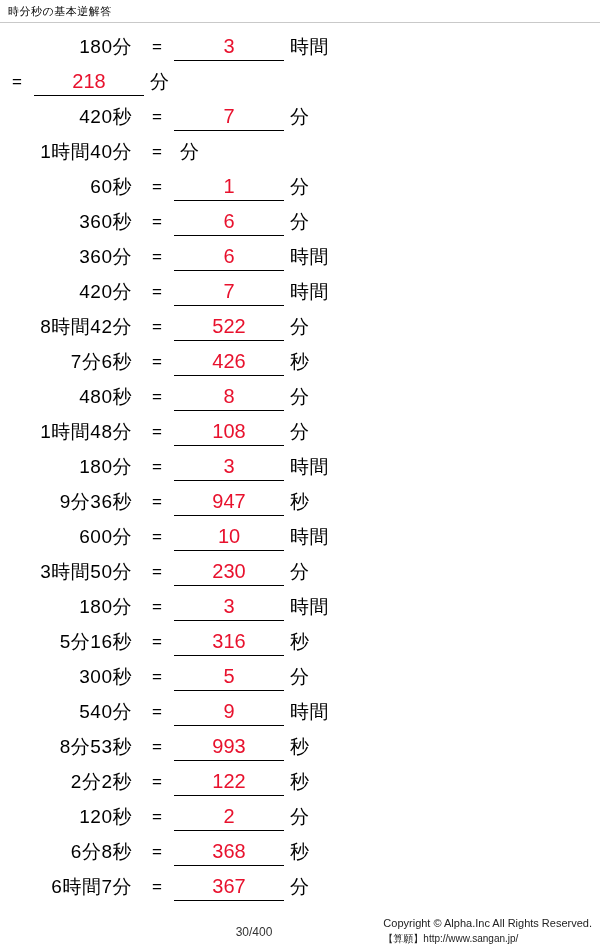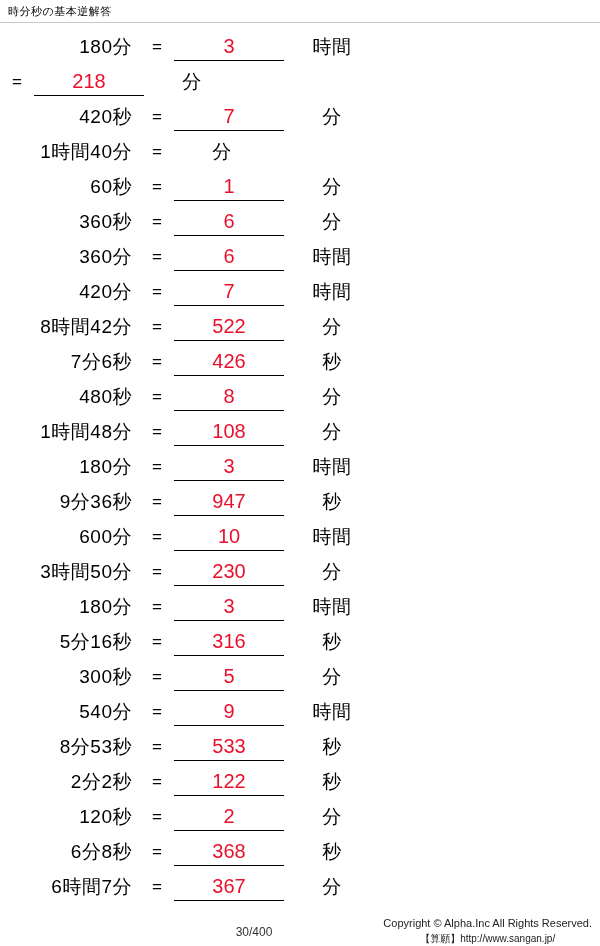--- a/index.html
+++ b/index.html
@@ -74,41 +74,40 @@
     text-align: center;
     font-size: 20px;
     line-height: 26px;
     color: #e8112d;
     border-bottom: 1.5px solid #000;
     box-sizing: border-box;
     padding-bottom: 1px;
   }
   .unit-cell {
     width: 90px;
-    text-align: center;
     font-size: 19px;
     line-height: 28px;
     letter-spacing: 0.5px;
     box-sizing: border-box;
     padding-left: 6px;
   }
   .page-number {
     position: absolute;
     left: 0;
     width: 508px;
     top: 925px;
     text-align: center;
     font-size: 12px;
     color: #333;
   }
   .footer {
     position: absolute;
     right: 8px;
     top: 916px;
-    text-align: center;
+    text-align: left;
     font-size: 11px;
     color: #222;
     line-height: 15px;
   }
   .footer .line2 {
     font-size: 10px;
   }
 </style>
 </head>
 <body>
@@ -233,21 +232,21 @@
       </div>
       <div class="row">
         <div class="q-cell">540分</div>
         <div class="eq-cell">=</div>
         <div class="ans-cell">9</div>
         <div class="unit-cell">時間</div>
       </div>
       <div class="row">
         <div class="q-cell">8分53秒</div>
         <div class="eq-cell">=</div>
-        <div class="ans-cell">533</div>
+        <div class="ans-cell">993</div>
         <div class="unit-cell">秒</div>
       </div>
       <div class="row">
         <div class="q-cell">2分2秒</div>
         <div class="eq-cell">=</div>
         <div class="ans-cell">122</div>
         <div class="unit-cell">秒</div>
       </div>
       <div class="row">
         <div class="q-cell">120秒</div>

